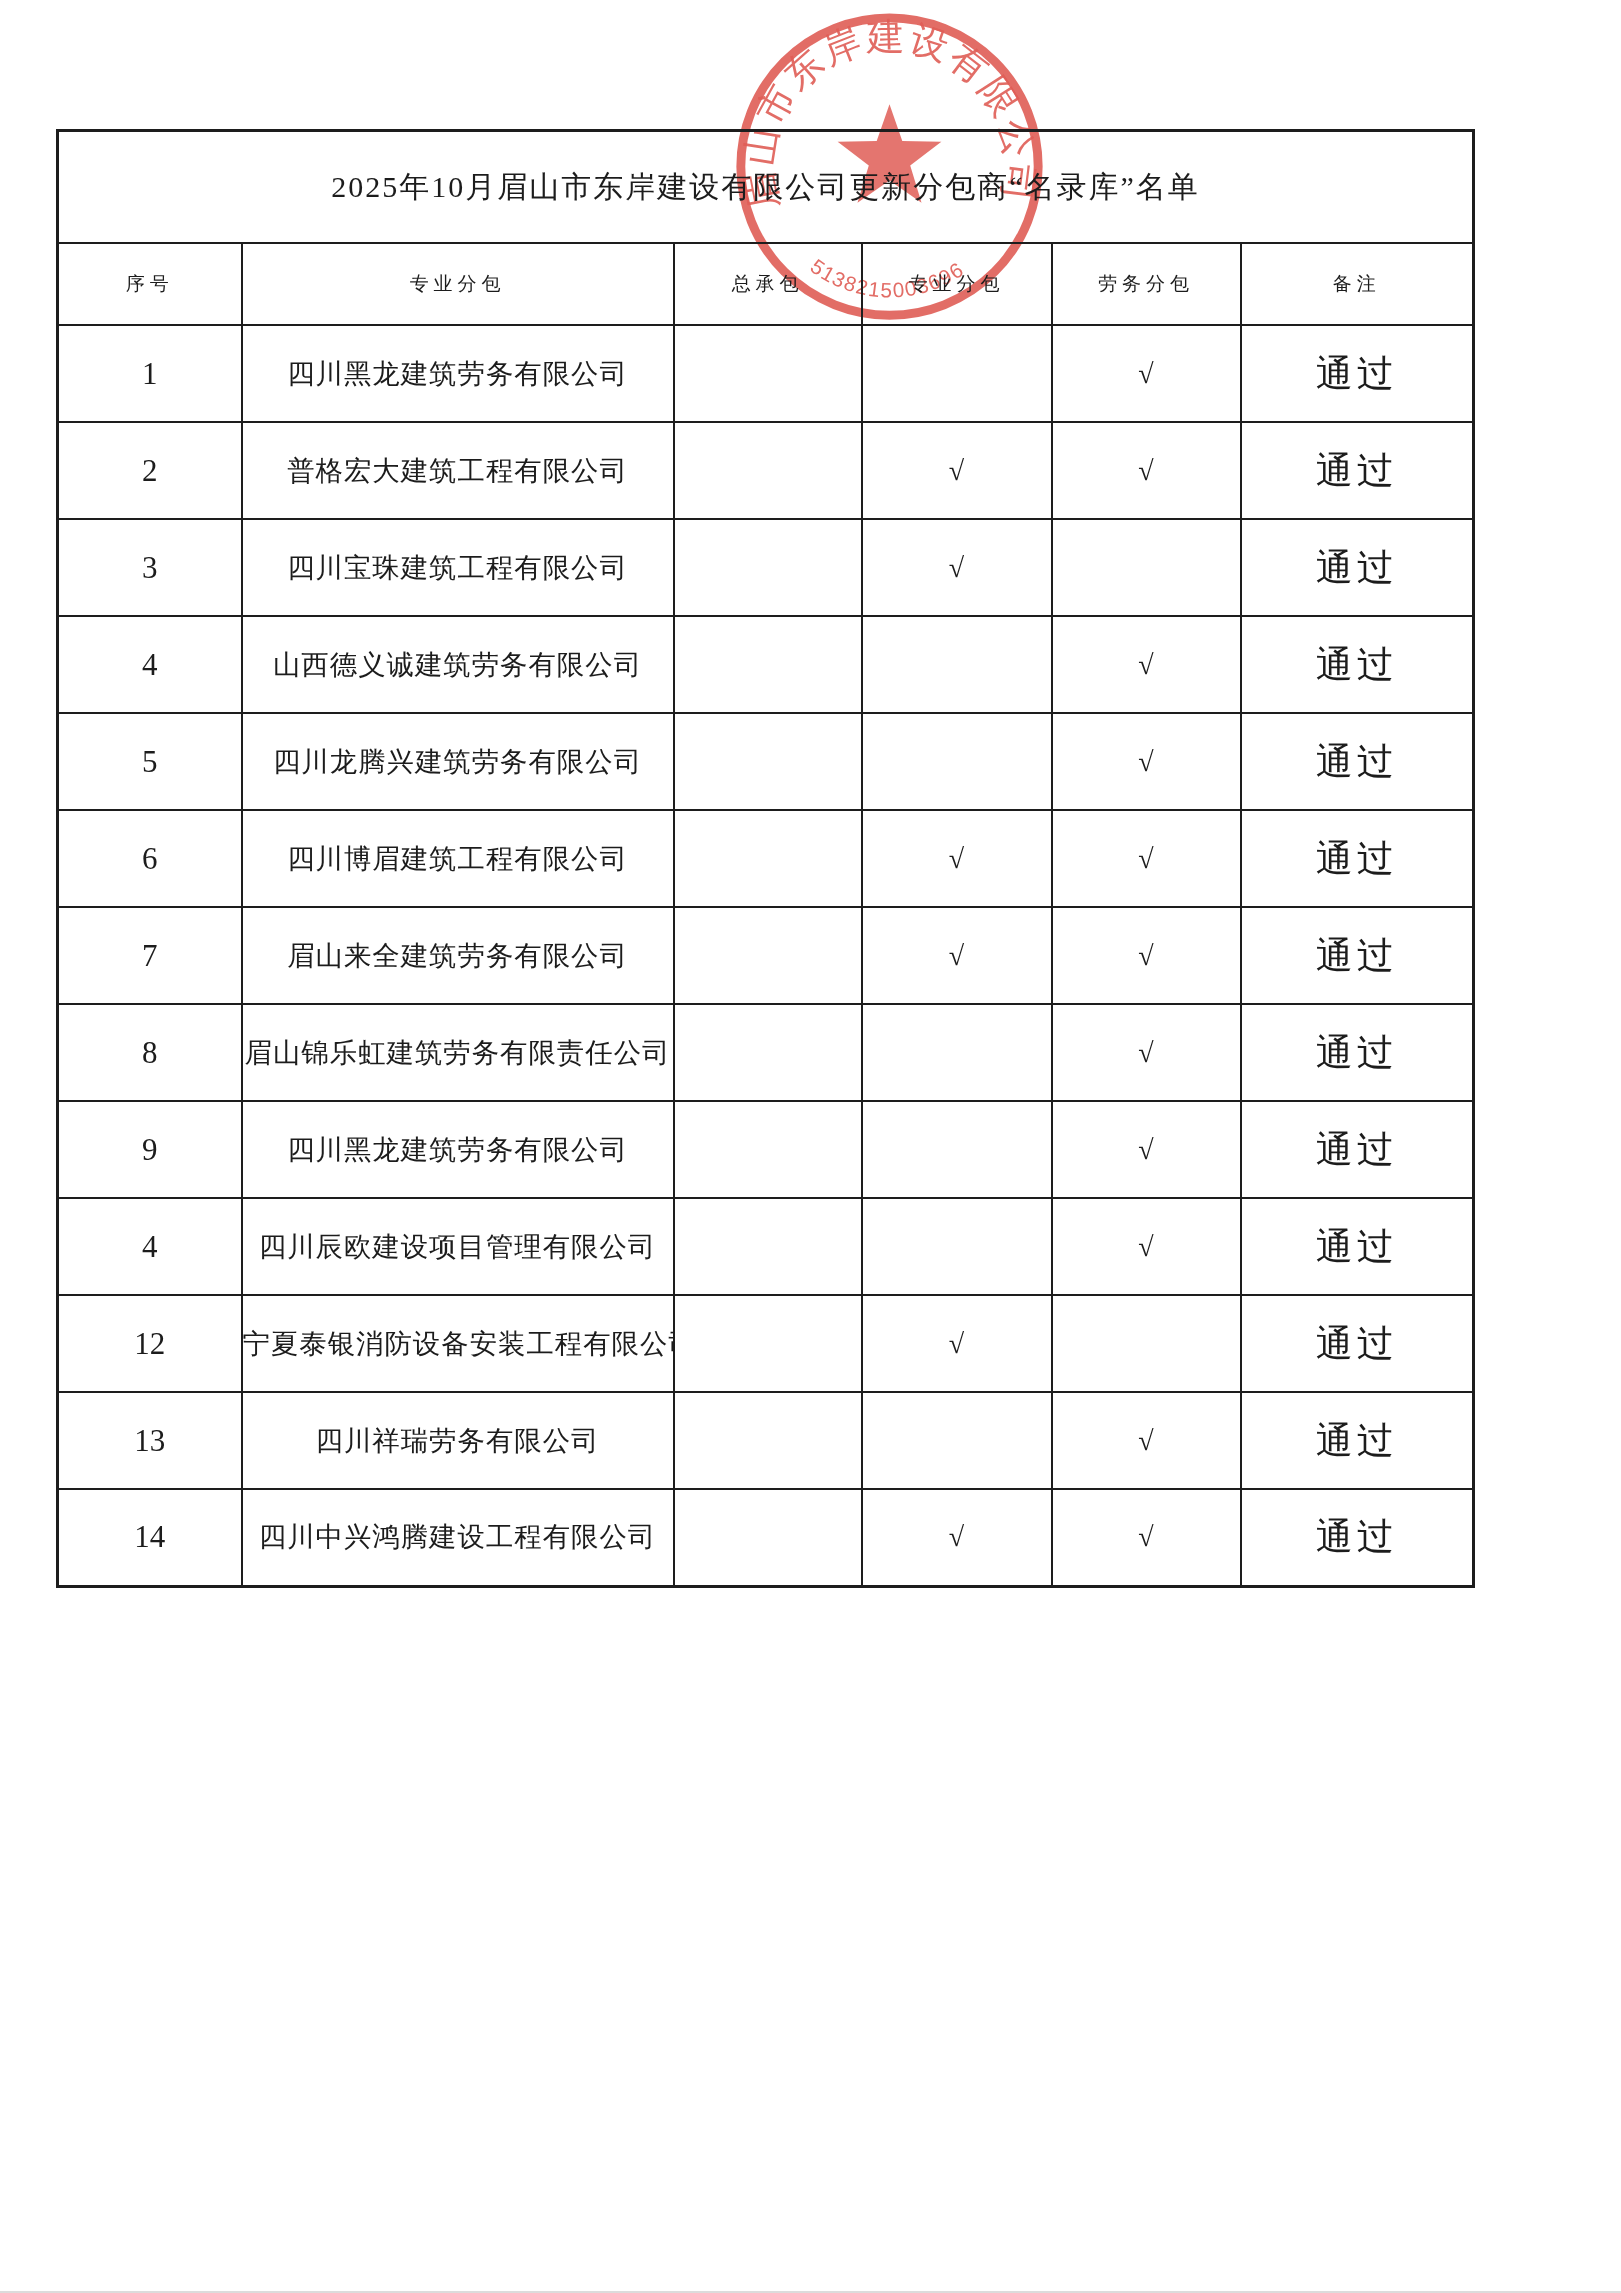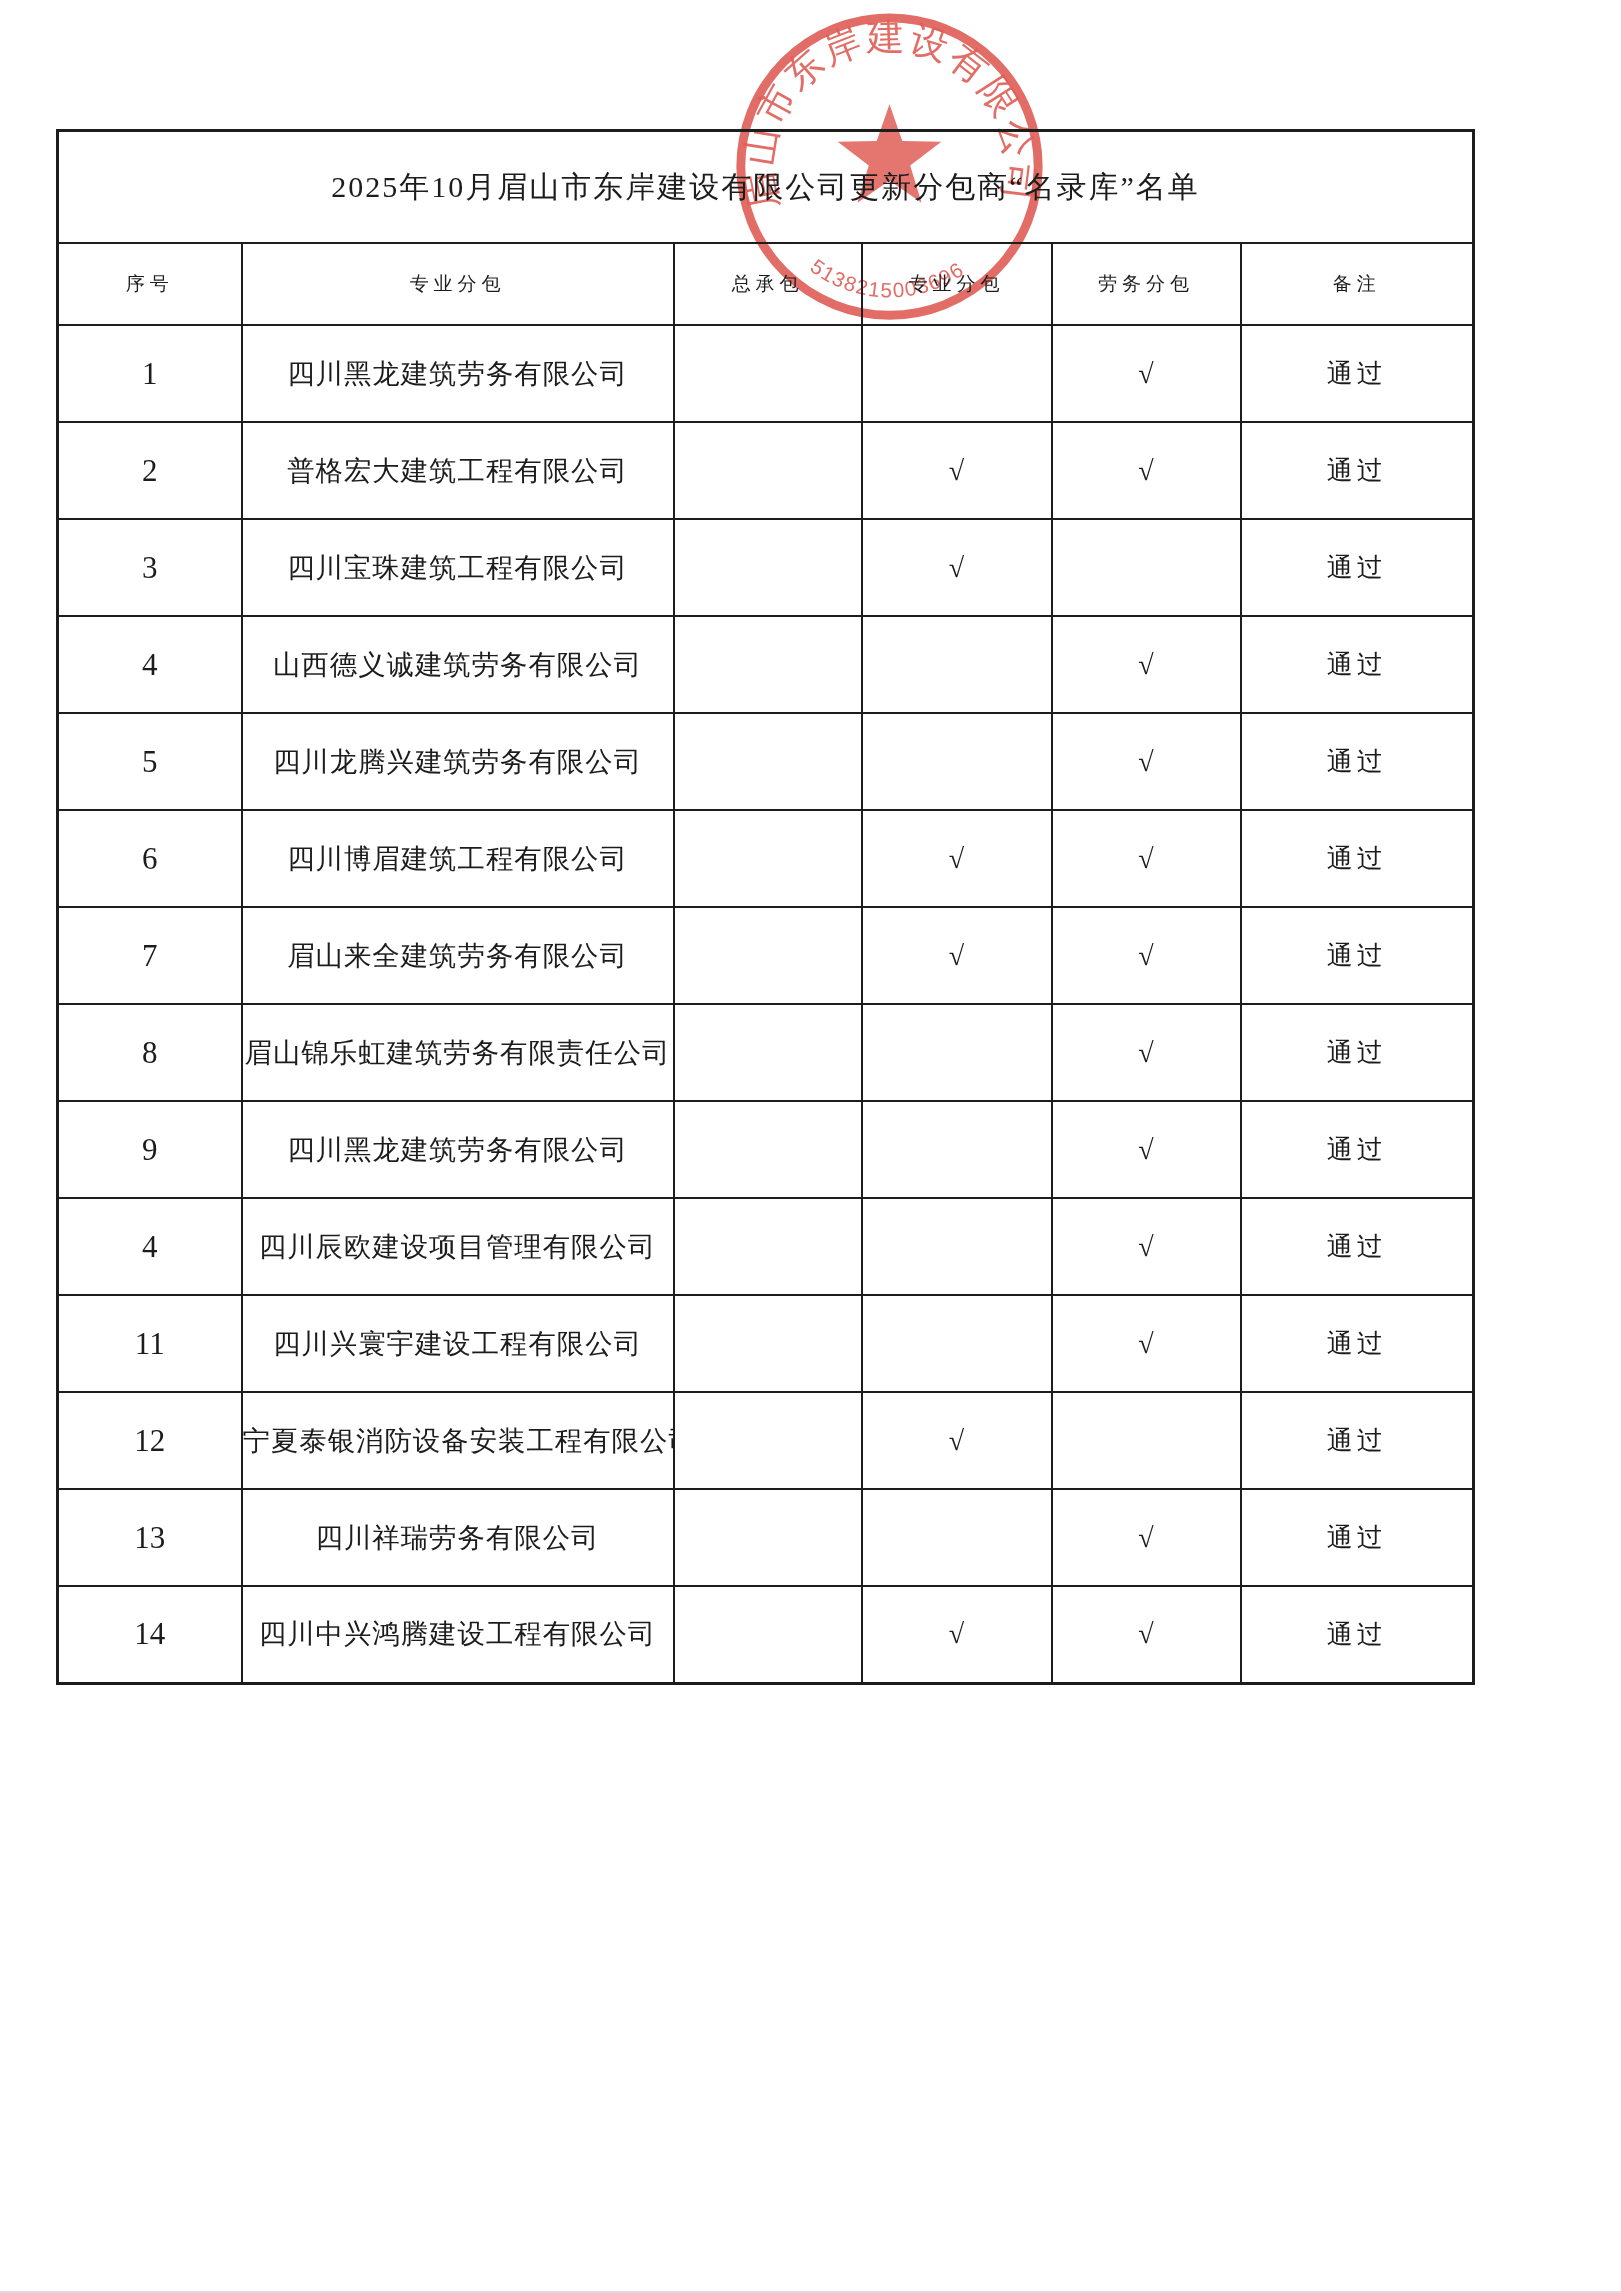--- a/index.html
+++ b/index.html
@@ -28,21 +28,21 @@
   .title-row th{
     height:110px;font-size:30px;letter-spacing:2px;
   }
   .header-row th{
     height:80px;font-size:19px;letter-spacing:4.9px;
   }
   .data-row{height:97px;}
   .c-no{font-size:31px;}
   .c-name{font-size:27.4px;letter-spacing:1px;}
   .c-check{font-size:28px;}
-  .c-remark{font-size:26px;letter-spacing:3.9px;}
+  .c-remark{font-size:37px;letter-spacing:3.9px;}
   
   .stamp{
     position:absolute;left:721px;top:7.8px;width:337px;height:337px;
     mix-blend-mode:multiply;opacity:.92;
     pointer-events:none;
   }
   .stamp svg{width:100%;height:100%;}
   
   .scan-edge{
     position:absolute;left:0;bottom:0;width:100%;height:2.9px;
@@ -166,28 +166,20 @@
       </tr>
       <tr class="data-row">
         <td class="c-no">4</td>
         <td class="c-name">四川辰欧建设项目管理有限公司</td>
         <td class="c-check"></td>
         <td class="c-check"></td>
         <td class="c-check">√</td>
         <td class="c-remark">通过</td>
       </tr>
       <tr class="data-row">
-        <td class="c-no">11</td>
-        <td class="c-name">四川兴寰宇建设工程有限公司</td>
-        <td class="c-check"></td>
-        <td class="c-check"></td>
-        <td class="c-check">√</td>
-        <td class="c-remark">通过</td>
-      </tr>
-      <tr class="data-row">
         <td class="c-no">12</td>
         <td class="c-name">宁夏泰银消防设备安装工程有限公司</td>
         <td class="c-check"></td>
         <td class="c-check">√</td>
         <td class="c-check"></td>
         <td class="c-remark">通过</td>
       </tr>
       <tr class="data-row">
         <td class="c-no">13</td>
         <td class="c-name">四川祥瑞劳务有限公司</td>

